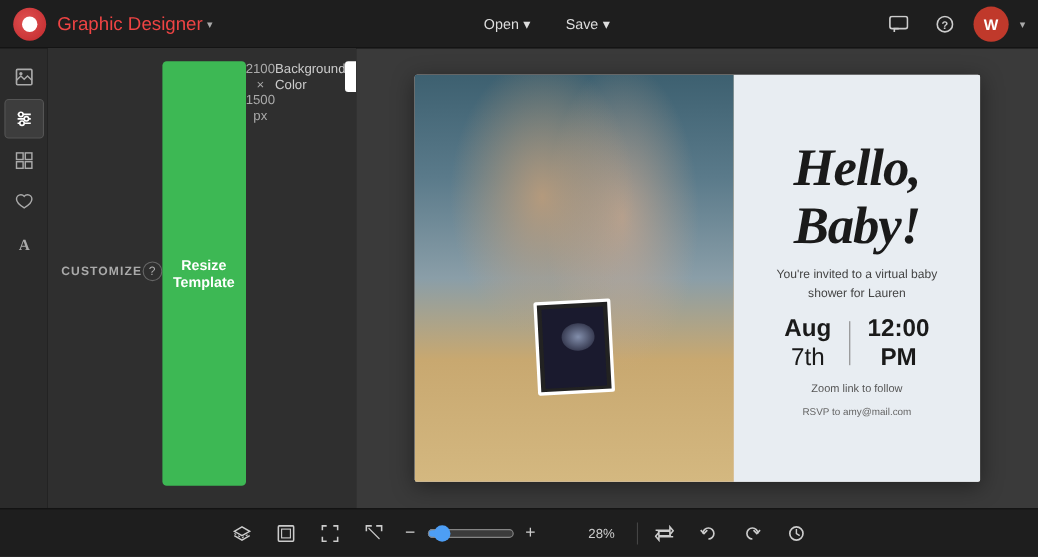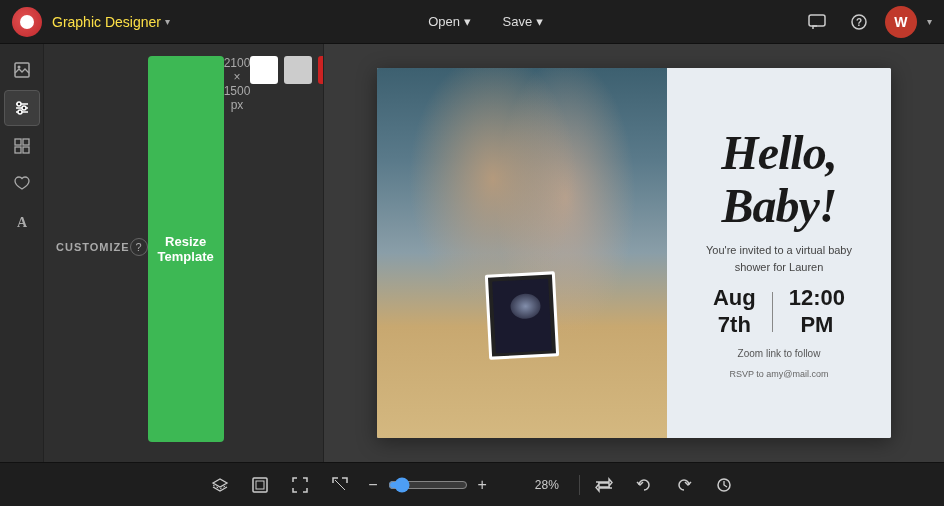--- a/index.html
+++ b/index.html
@@ -22,22 +22,22 @@
       display: flex; align-items: center; justify-content: center;
       margin-right: 10px;
       flex-shrink: 0;
     }
     .topbar-logo-inner {
       width: 14px; height: 14px;
       background: #fff;
       border-radius: 50%;
     }
     .topbar-title {
-      color: #fde047;
-      font-size: 14px;
+      color: #ef4444;
+      font-size: 17px;
       font-weight: 500;
       margin-right: 4px;
     }
     .topbar-chevron { color: #aaa; font-size: 10px; }
     .topbar-center {
       flex: 1;
       display: flex;
       justify-content: center;
       gap: 4px;
     }
@@ -516,20 +516,21 @@
     </button>
   </div>
 
   <div class="sidebar">
     <div class="sidebar-header">
       <span class="sidebar-title">CUSTOMIZE</span>
       <div class="sidebar-help">?</div>
     </div>
     <button class="resize-btn">Resize Template</button>
     <div class="dimensions-text">2100 × 1500 px</div>
+    <div class="bg-color-label">Background Color</div>
     <div class="color-swatches">
       <div class="color-swatch selected" style="background:#ffffff;"></div>
       <div class="color-swatch" style="background:#cccccc;"></div>
       <div class="color-swatch" style="background:#cc2222;"></div>
       <div class="color-swatch" style="background:#d4a020;"></div>
     </div>
 
     <div class="color-palette-panel">
       <div class="color-hex-row">
         <div class="hex-swatch"></div>
@@ -570,21 +571,21 @@
           </div>
         </div>
       </div>
 
       <div class="canvas-text-area">
         <div class="hello-baby">Hello, Baby!</div>
         <div class="canvas-invite-text">You're invited to a virtual baby shower for Lauren</div>
         <div class="canvas-datetime">
           <div class="canvas-date-col">
             <div style="font-size:22px;font-weight:700;">Aug</div>
-            <div style="font-size:22px;font-weight:700;">7th</div>
+            <div style="font-size:22px;font-weight:400;">7th</div>
           </div>
           <div class="datetime-divider"></div>
           <div class="canvas-time-col">
             <div style="font-size:22px;font-weight:700;">12:00</div>
             <div style="font-size:22px;font-weight:700;">PM</div>
           </div>
         </div>
         <div class="canvas-zoom-text">Zoom link to follow</div>
         <div class="canvas-rsvp-text">RSVP to amy@mail.com</div>
       </div>

